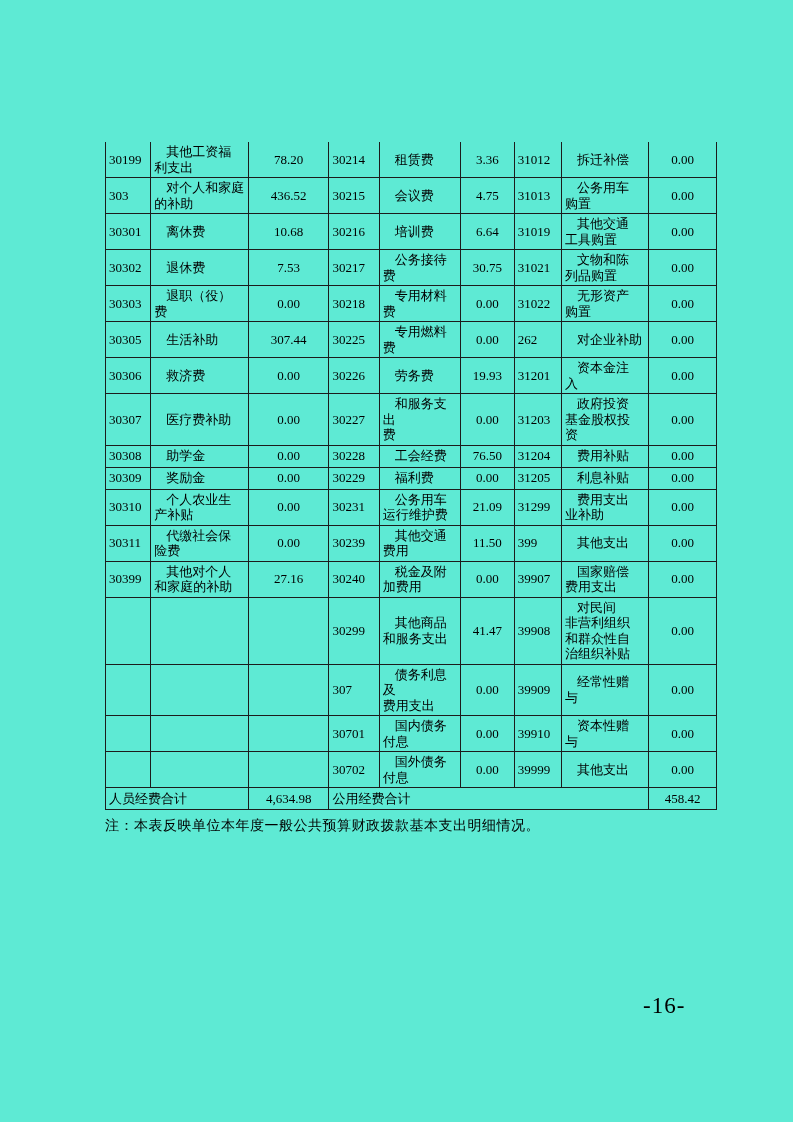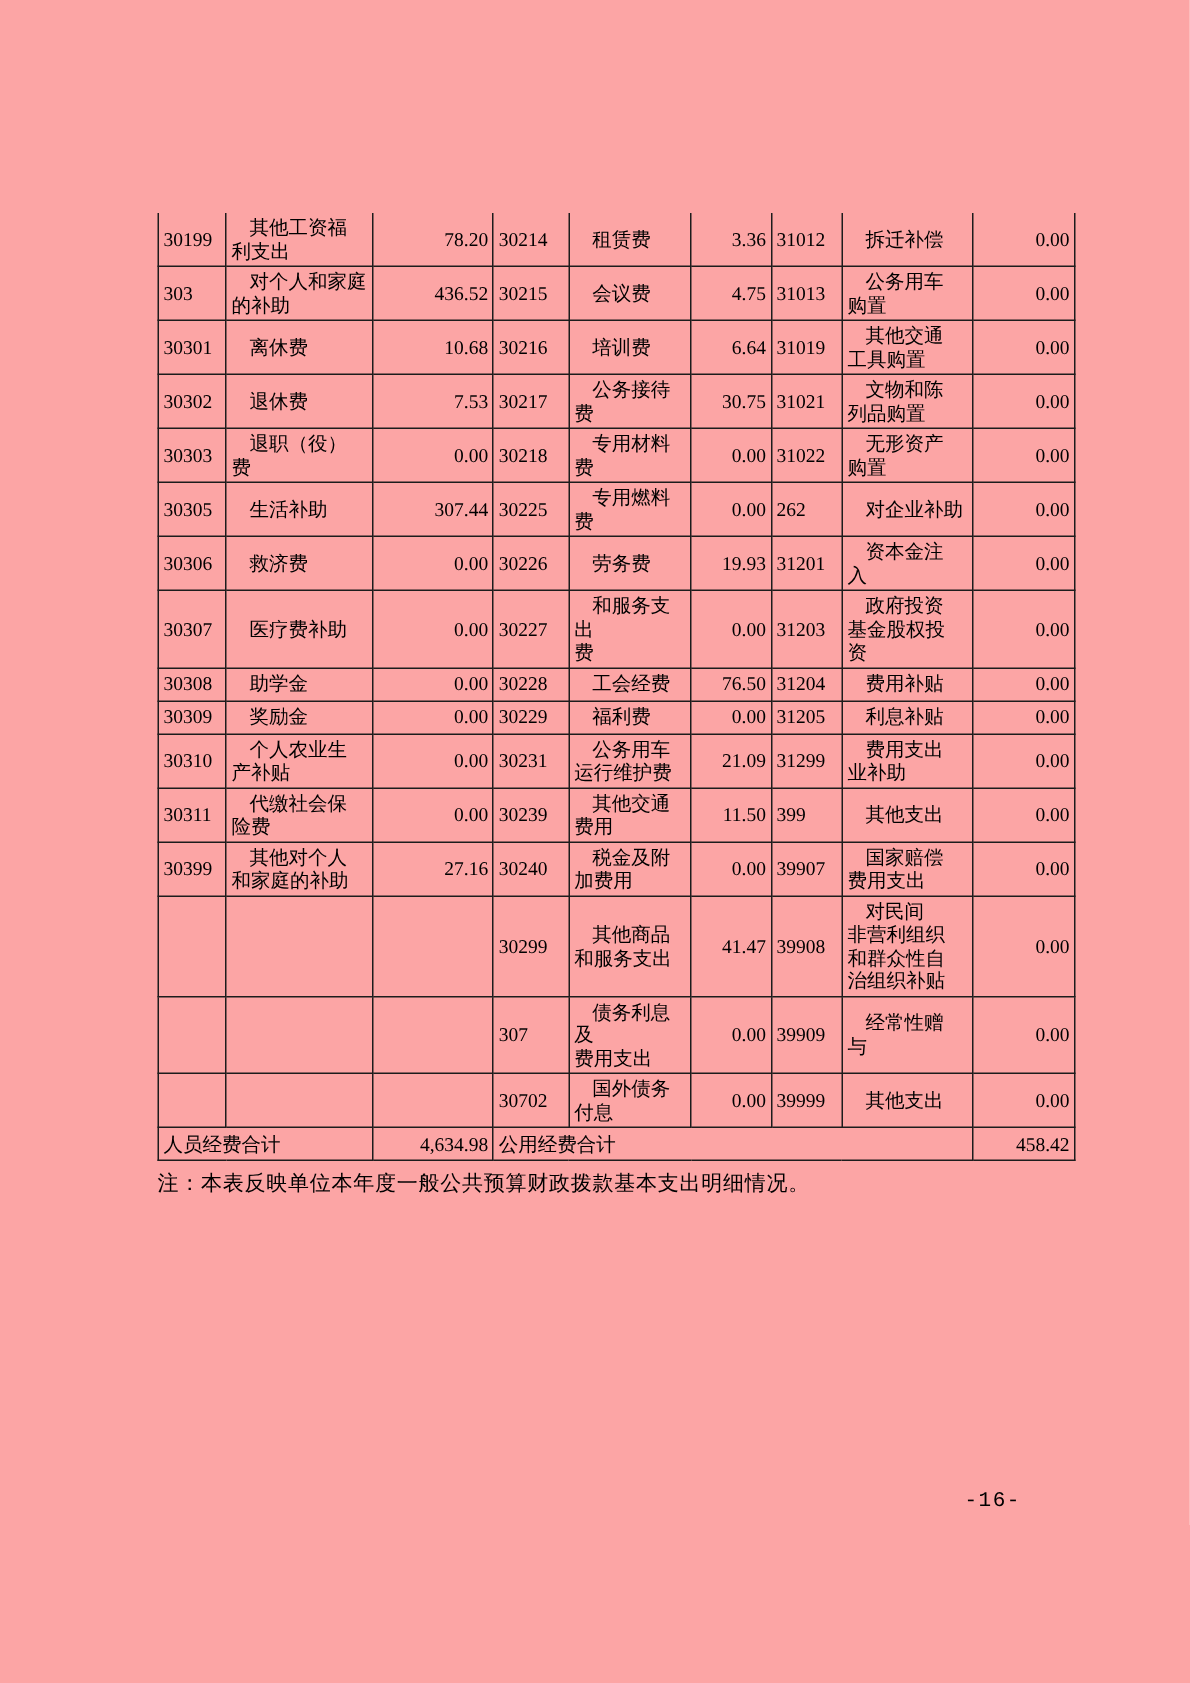--- a/index.html
+++ b/index.html
@@ -5,21 +5,21 @@
   html, body { margin: 0; padding: 0; }
   body {
     width: 793px; height: 1122px;
     background: #ffffff;
     font-family: "Liberation Serif", "DejaVu Serif", serif;
     color: #000000;
   }
   .page {
     position: relative;
     width: 793px; height: 1122px;
-    background: #fca5a5;
+    background: #5eead4;
     overflow: hidden;
   }
   .table-wrap {
     position: absolute;
     left: 105px; top: 142px;
     width: 613px;
   }
   table.budget-table {
     border-collapse: collapse;
     table-layout: fixed;
@@ -38,35 +38,34 @@
   table.budget-table tr { height: 22px; }
   td.col-code { text-align: left; padding-left: 5px; }
   td.col-name {
     text-align: left;
     white-space: pre-line;
     text-indent: 12px;
     font-size: 12.5px;
     padding-left: 3px;
     padding-right: 3px;
   }
-  td.col-value { text-align: right; padding-right: 7px; }
+  td.col-value { text-align: center; padding-right: 7px; }
   td.cell-center { text-align: left; }
   .note {
     margin-top: 7px;
     font-size: 14px;
     line-height: 17px;
     letter-spacing: 0.5px;
     white-space: nowrap;
   }
   .pagenum {
     position: absolute;
     left: 643px; top: 993px;
-    font-size: 14px;
+    font-size: 23px;
     letter-spacing: 1px;
-    font-family: Liberation Mono, monospace;
   }
 </style>
 </head>
 <body>
 
 <div class="page">
 
   <div class="table-wrap">
     <table class="budget-table">
       <colgroup>
@@ -271,20 +270,33 @@
             <td class="col-value">0.00</td>
             <td class="col-code">39909</td>
             <td class="col-name">经常性赠
 与</td>
             <td class="col-value">0.00</td>
           </tr>
           <tr>
             <td class="col-code"></td>
             <td class="col-name"></td>
             <td class="col-value"></td>
+            <td class="col-code">30701</td>
+            <td class="col-name">国内债务
+付息</td>
+            <td class="col-value">0.00</td>
+            <td class="col-code">39910</td>
+            <td class="col-name">资本性赠
+与</td>
+            <td class="col-value">0.00</td>
+          </tr>
+          <tr>
+            <td class="col-code"></td>
+            <td class="col-name"></td>
+            <td class="col-value"></td>
             <td class="col-code">30702</td>
             <td class="col-name">国外债务
 付息</td>
             <td class="col-value">0.00</td>
             <td class="col-code">39999</td>
             <td class="col-name">其他支出</td>
             <td class="col-value">0.00</td>
           </tr>
         </tbody>
       <tbody>

